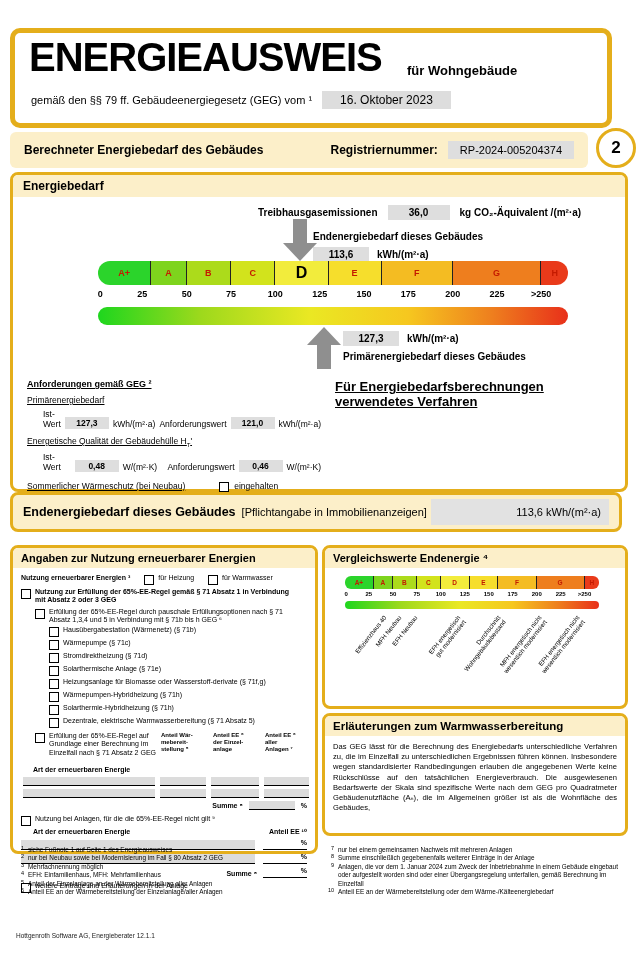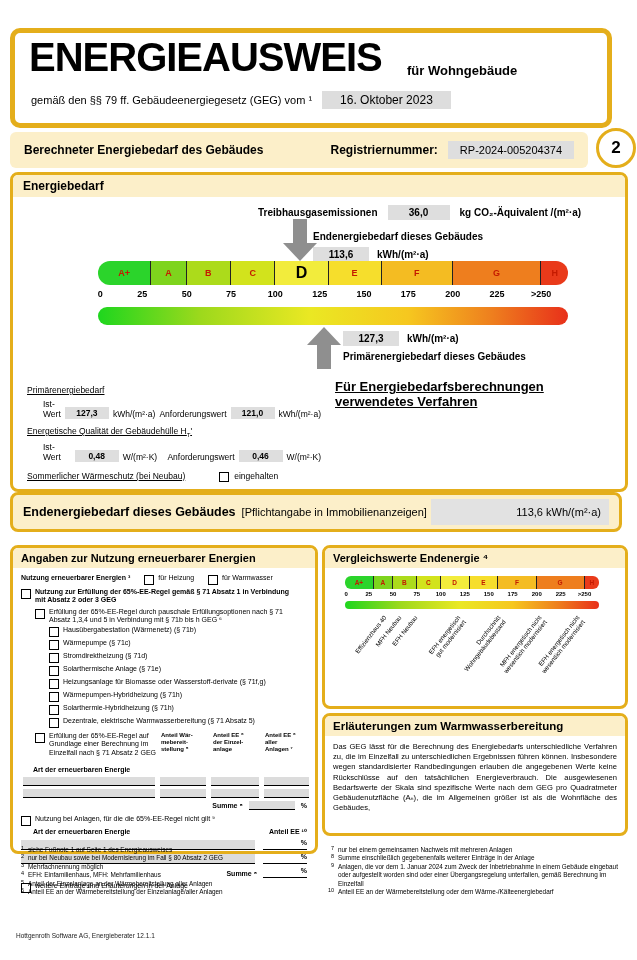--- a/index.html
+++ b/index.html
@@ -233,20 +233,21 @@
       </div>
     </div>
 
     <div id="primrow">
       <span id="primval" class="gval">127,3</span>
       <span>kWh/(m²·a)</span>
     </div>
     <div id="primlbl">Primärenergiebedarf dieses Gebäudes</div>
 
     <div id="anf">
+      <div class="h b u">Anforderungen gemäß GEG ²</div>
       <div class="u" style="margin-top:6px;">Primärenergiebedarf</div>
       <div class="valrow">
         <span style="width:38px;">Ist-Wert</span>
         <span class="gval">127,3</span>
         <span style="width:56px;">kWh/(m²·a)</span>
         <span>Anforderungswert</span>
         <span class="gval">121,0</span>
         <span>kWh/(m²·a)</span>
       </div>
       <div class="u" style="margin-top:7px;"><span>Energetische Qualität der Gebäudehülle H</span><sub style="font-size:6px;">T</sub><span>'</span></div>

